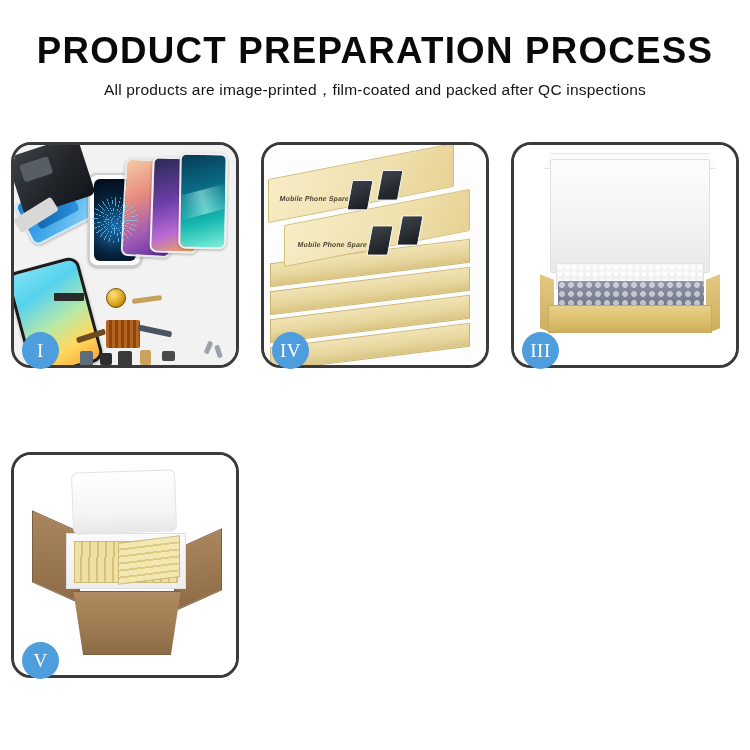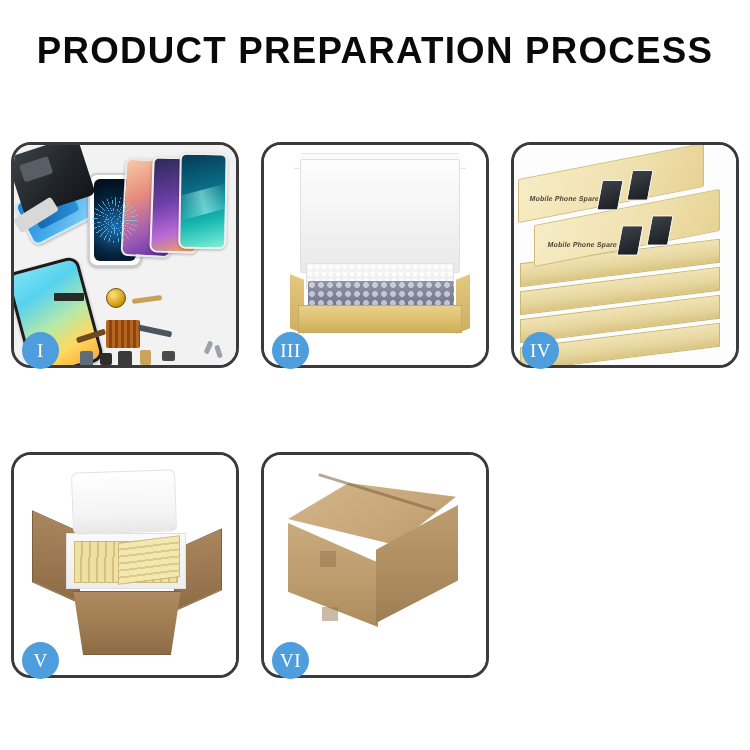--- a/index.html
+++ b/index.html
@@ -367,20 +367,21 @@
     background: rgba(150,120,80,.5);
   }
 </style>
 </head>
 <body>
 
 <div class="page">
 
   <div class="header">
     <div class="title">PRODUCT PREPARATION PROCESS</div>
+    <div class="subtitle">All products are image-printed，film-coated and packed after QC inspections</div>
   </div>
 
   <div class="grid">
 
     <div class="panel">
       <div class="panel-inner p1">
         <div class="scr s-film"></div>
         <div class="scr s-glass"></div>
         <div class="scr s-pink"></div>
         <div class="scr s-purple"></div>
@@ -400,79 +401,68 @@
         <div class="part sq5"></div>
         <div class="part sq6"></div>
         <div class="part scrw1"></div>
         <div class="part scrw2"></div>
       </div>
       <div class="badge">I</div>
     </div>
 
 
     <div class="panel">
+      <div class="panel-inner p4">
+        <div class="stack">
+
+          <div class="kbox" style="left:6px;  top:190px; width:200px; height:24px; transform:skewY(-7deg);"></div>
+          <div class="kbox" style="left:6px;  top:162px; width:200px; height:24px; transform:skewY(-7deg);"></div>
+          <div class="kbox" style="left:6px;  top:134px; width:200px; height:24px; transform:skewY(-7deg);"></div>
+          <div class="kbox" style="left:6px;  top:106px; width:200px; height:24px; transform:skewY(-7deg);"></div>
+
+          <div class="kbox-top" style="left:20px; top:62px; width:186px; height:42px; transform:skewY(-11deg); border-radius:2px;">
+            <div class="klabel" style="left:12px; top:26px; transform:rotate(11deg);">Mobile Phone Spare Parts</div>
+            <div class="kphone" style="left:84px; top:18px; width:22px; height:30px; transform:rotate(11deg);"></div>
+            <div class="kphone" style="left:114px; top:14px; width:22px; height:30px; transform:rotate(11deg);"></div>
+            <div class="klines" style="left:148px; top:10px; width:34px; height:26px; transform:rotate(11deg);"></div>
+          </div>
+
+          <div class="kbox-top" style="left:4px; top:16px; width:186px; height:44px; transform:skewY(-11deg); border-radius:2px;">
+            <div class="klabel" style="left:10px; top:26px; transform:rotate(11deg);">Mobile Phone Spare Parts</div>
+            <div class="kphone" style="left:80px; top:18px; width:22px; height:30px; transform:rotate(11deg);"></div>
+            <div class="kphone" style="left:110px; top:14px; width:22px; height:30px; transform:rotate(11deg);"></div>
+            <div class="klines" style="left:144px; top:10px; width:34px; height:26px; transform:rotate(11deg);"></div>
+          </div>
+
+        </div>
+      </div>
+      <div class="badge">IV</div>
+    </div>
+
+    <div class="panel">
       <div class="panel-inner p3">
         <div class="b3-lidtop"></div>
         <div class="b3-lid"></div>
         <div class="b3-foam"></div>
         <div class="b3-items"></div>
         <div class="b3-left"></div>
         <div class="b3-right"></div>
         <div class="b3-front"></div>
       </div>
       <div class="badge">III</div>
-    </div>
-
-    <div class="panel">
-      <div class="panel-inner p4">
-        <div class="stack">
-
-          <div class="kbox" style="left:6px;  top:190px; width:200px; height:24px; transform:skewY(-7deg);"></div>
-          <div class="kbox" style="left:6px;  top:162px; width:200px; height:24px; transform:skewY(-7deg);"></div>
-          <div class="kbox" style="left:6px;  top:134px; width:200px; height:24px; transform:skewY(-7deg);"></div>
-          <div class="kbox" style="left:6px;  top:106px; width:200px; height:24px; transform:skewY(-7deg);"></div>
-
-          <div class="kbox-top" style="left:20px; top:62px; width:186px; height:42px; transform:skewY(-11deg); border-radius:2px;">
-            <div class="klabel" style="left:12px; top:26px; transform:rotate(11deg);">Mobile Phone Spare Parts</div>
-            <div class="kphone" style="left:84px; top:18px; width:22px; height:30px; transform:rotate(11deg);"></div>
-            <div class="kphone" style="left:114px; top:14px; width:22px; height:30px; transform:rotate(11deg);"></div>
-            <div class="klines" style="left:148px; top:10px; width:34px; height:26px; transform:rotate(11deg);"></div>
-          </div>
-
-          <div class="kbox-top" style="left:4px; top:16px; width:186px; height:44px; transform:skewY(-11deg); border-radius:2px;">
-            <div class="klabel" style="left:10px; top:26px; transform:rotate(11deg);">Mobile Phone Spare Parts</div>
-            <div class="kphone" style="left:80px; top:18px; width:22px; height:30px; transform:rotate(11deg);"></div>
-            <div class="kphone" style="left:110px; top:14px; width:22px; height:30px; transform:rotate(11deg);"></div>
-            <div class="klines" style="left:144px; top:10px; width:34px; height:26px; transform:rotate(11deg);"></div>
-          </div>
-
-        </div>
-      </div>
-      <div class="badge">IV</div>
     </div>
 
     <div class="panel">
       <div class="panel-inner p5">
         <div class="v-flapL"></div>
         <div class="v-flapR"></div>
         <div class="v-foambox"></div>
         <div class="v-contents"></div>
         <div class="v-contents2"></div>
         <div class="v-foamlid"></div>
         <div class="v-body"></div>
       </div>
       <div class="badge">V</div>
     </div>
 
-    <div class="panel">
-      <div class="panel-inner p6">
-        <div class="c-top"></div>
-        <div class="c-left"></div>
-        <div class="c-right"></div>
-        <div class="c-seam"></div>
-        <div class="c-tape1"></div>
-        <div class="c-tape2"></div>
-      </div>
-      <div class="badge">VI</div>
-    </div>
 
   </div>
 </div>
 
 </body></html>

